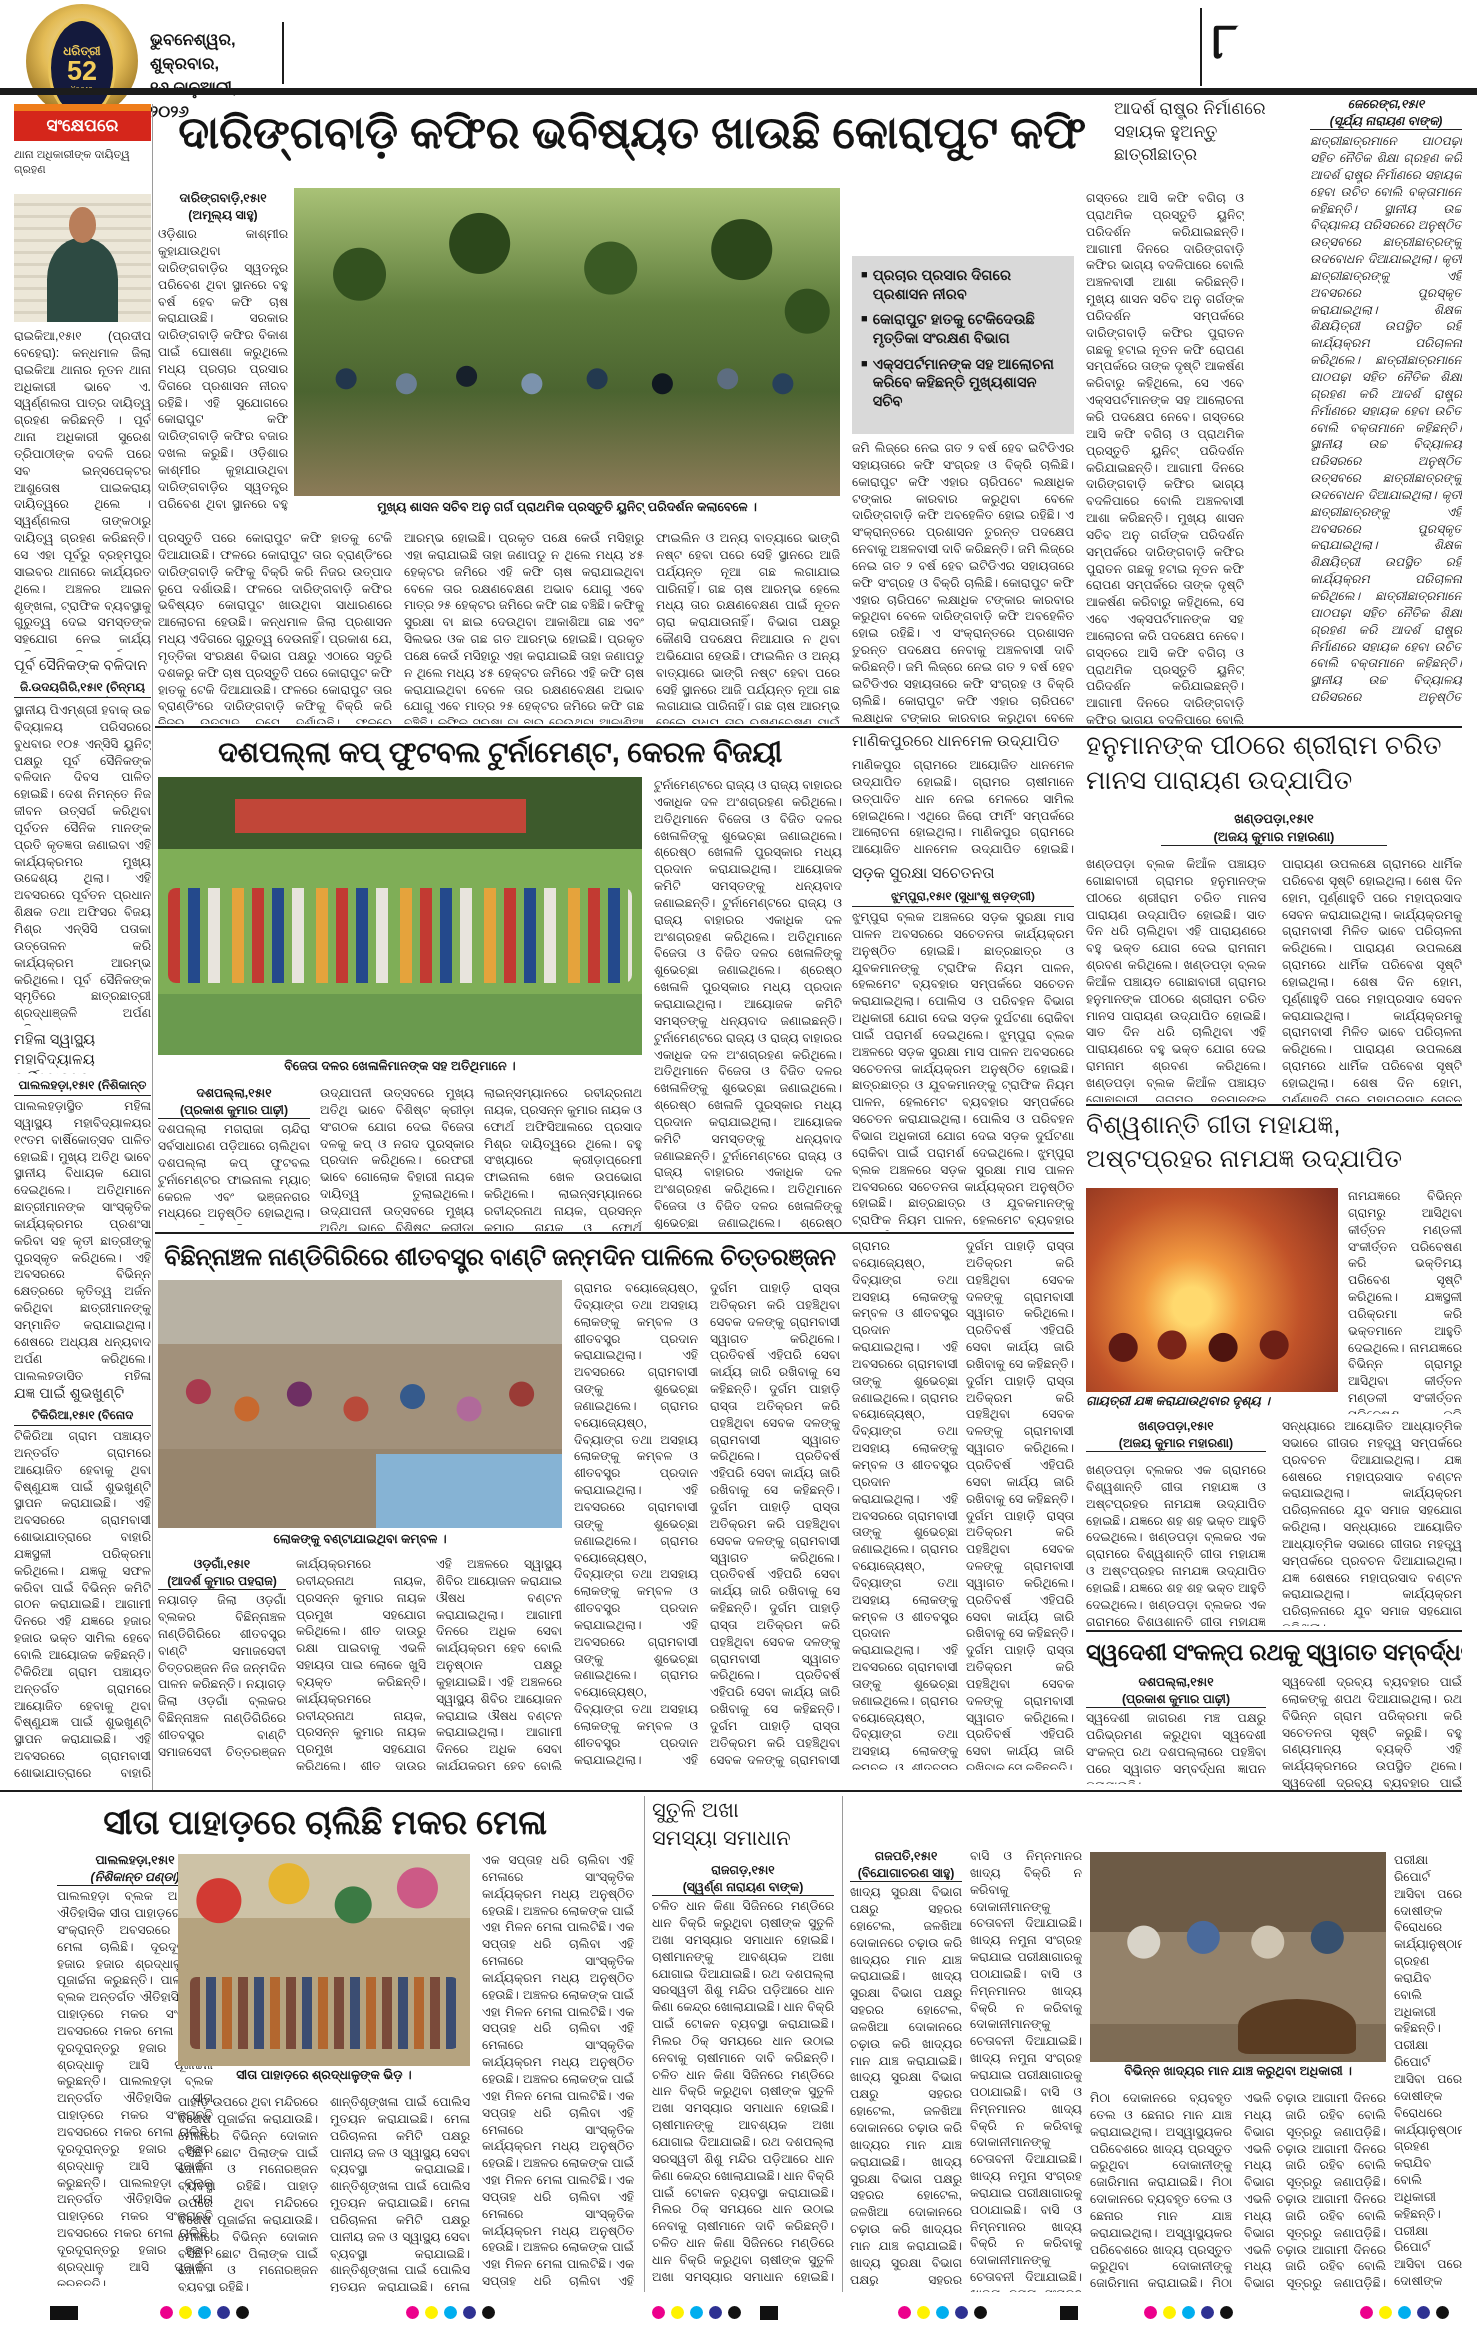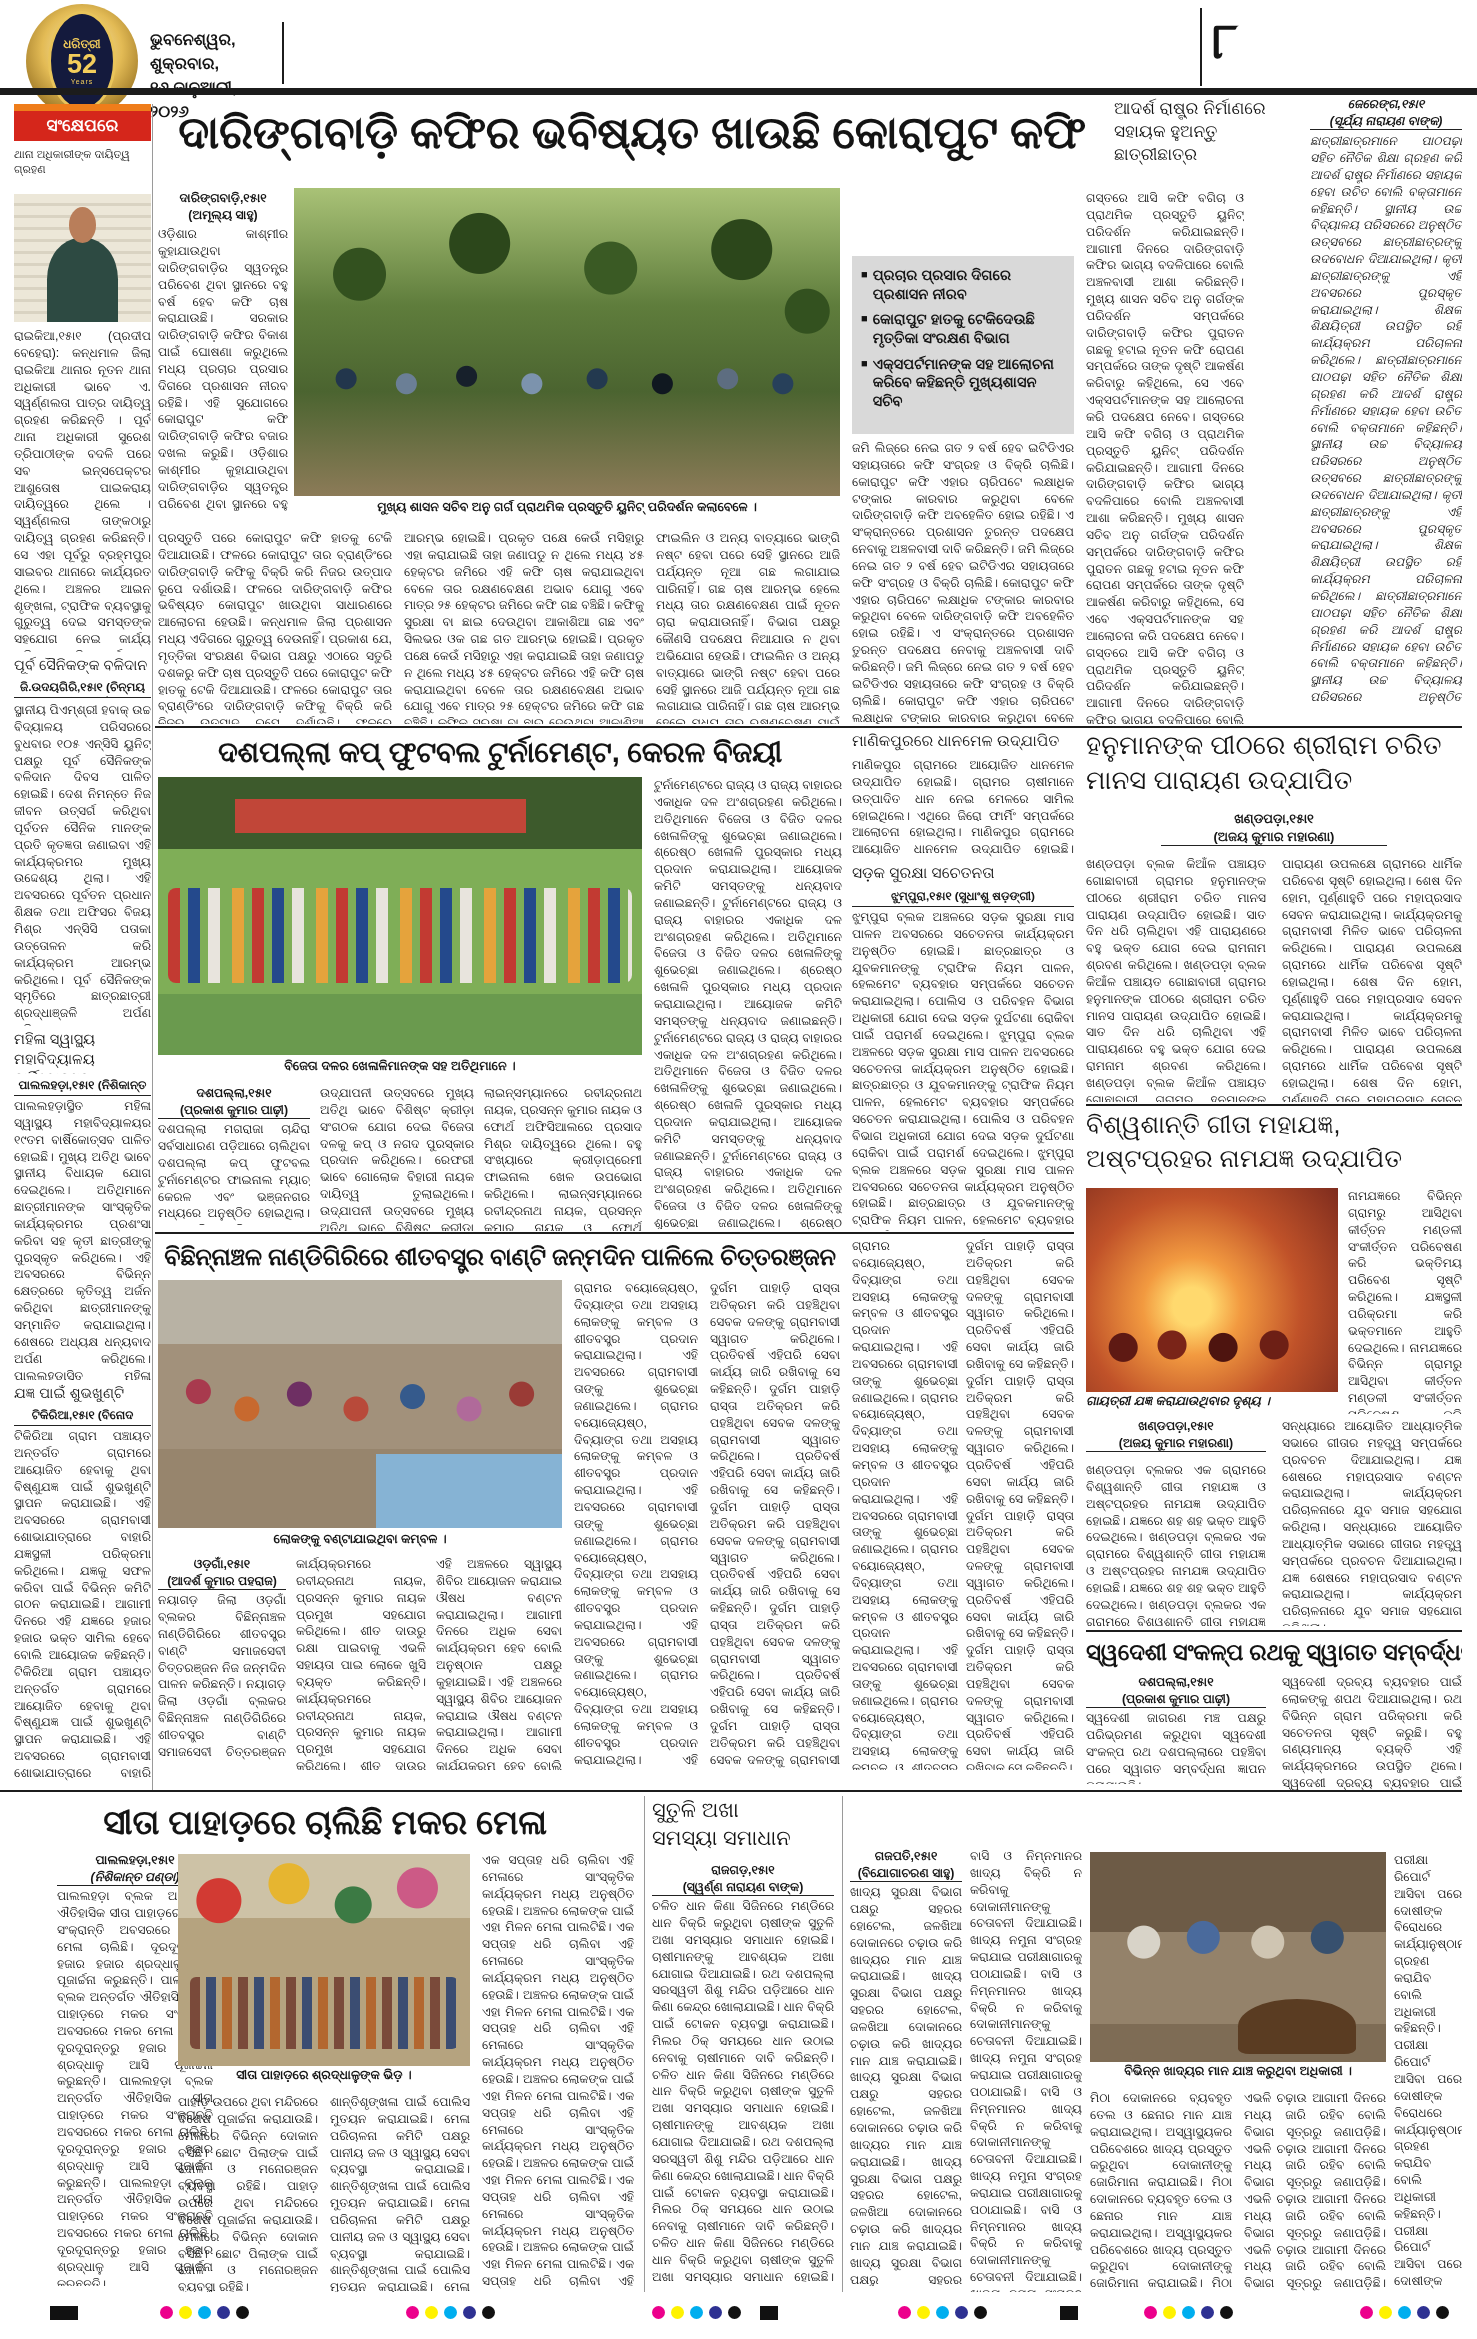--- a/index.html
+++ b/index.html
@@ -89,21 +89,21 @@
   .bullet-sq{font-size:11px;line-height:1.6;}
   .reg-group{position:absolute;display:flex;gap:6px;}
   .reg-dot{width:13px;height:13px;border-radius:50%;background:#333;}
   .reg-bar{position:absolute;background:#111;}
 </style>
 </head>
 <body>
 
 <div class="page">
 
-  <div class="abs logo" style="left:26px;top:4px;width:112px;height:114px;">
+  <div class="abs logo" style="left:26px;top:4px;width:112px;height:114px;align-items:flex-end;">
     <div class="logo-inner">
       <div class="logo-name">ଧରିତ୍ରୀ</div>
       <div class="logo-years">52</div>
       <div class="logo-sub">Years</div>
     </div>
   </div>
   <div class="abs masthead-date" style="left:150px;top:28px;width:130px;">
     <div>ଭୁବନେଶ୍ୱର, ଶୁକ୍ରବାର,</div>
     <div>୧୬ ଜାନୁଆରୀ, ୨୦୨୬</div>
   </div>

